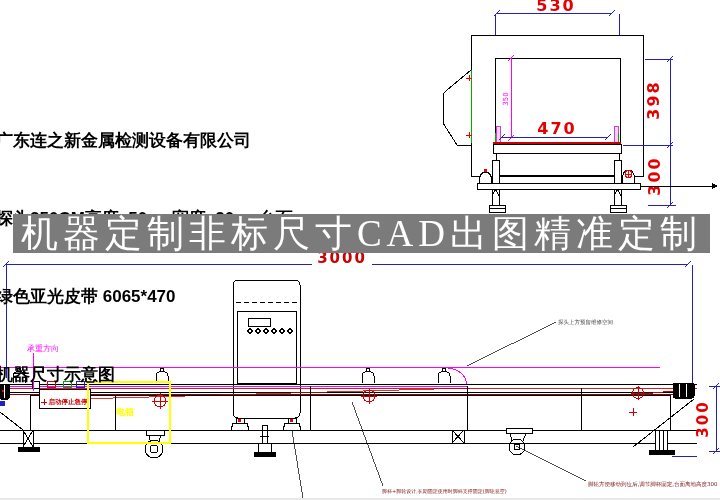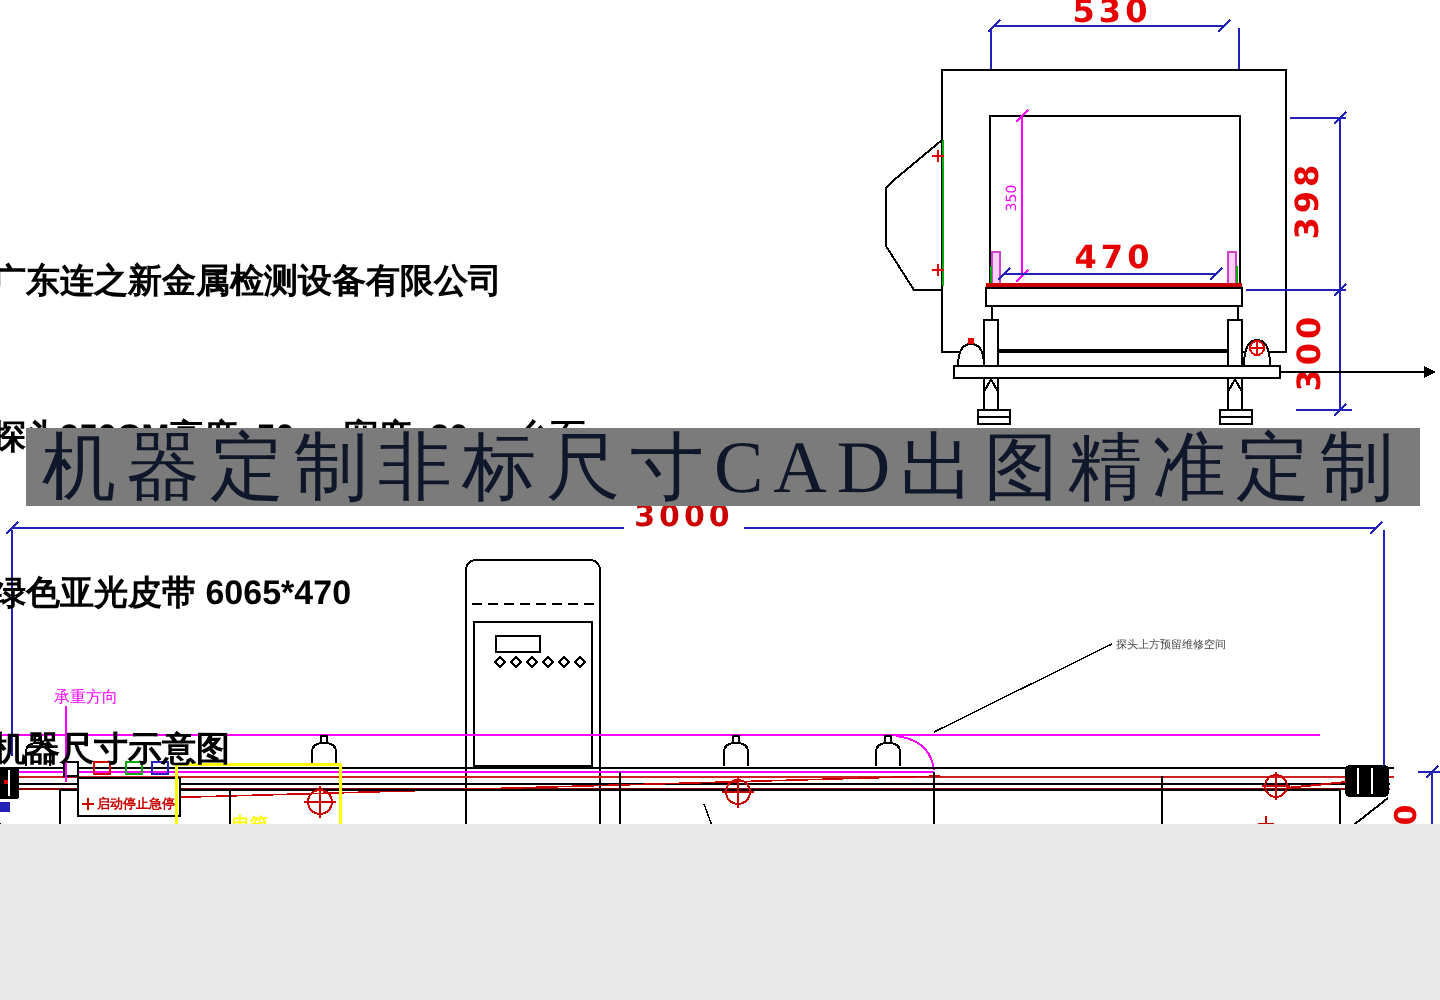--- a/index.html
+++ b/index.html
@@ -1,24 +1,24 @@
 <!DOCTYPE html>
 <html><head>
 <meta charset="utf-8">
 <style>
   html,body{margin:0;padding:0;background:#e8e8e8;}
-  .stage{position:relative;width:720px;height:412px;background:#ffffff;overflow:hidden;
+  .stage{position:relative;width:720px;height:498px;background:#ffffff;overflow:hidden;
          font-family:"Liberation Sans","DejaVu Sans",sans-serif;}
   .stage svg{position:absolute;left:0;top:0;}
   
   .company{position:absolute;left:-4px;top:76px;width:360px;color:#000;
            font-weight:bold;font-size:17px;line-height:26px;white-space:pre;}
   
   .banner{position:absolute;left:13px;top:214px;width:697px;height:39px;
-          background:#7b7b7b;color:#0f172a;display:flex;align-items:center;justify-content:center;
+          background:#7b7b7b;color:#ffffff;display:flex;align-items:center;justify-content:center;
           font-family:"Liberation Serif","DejaVu Serif",serif;font-size:37px;font-weight:400;
           letter-spacing:5px;white-space:nowrap;overflow:hidden;}
   
   text{font-family:"DejaVu Sans","Liberation Sans",sans-serif;}
   .dim-big{font-weight:bold;letter-spacing:2px;}
   .note{font-weight:normal;}
 </style>
 </head>
 <body>
 

